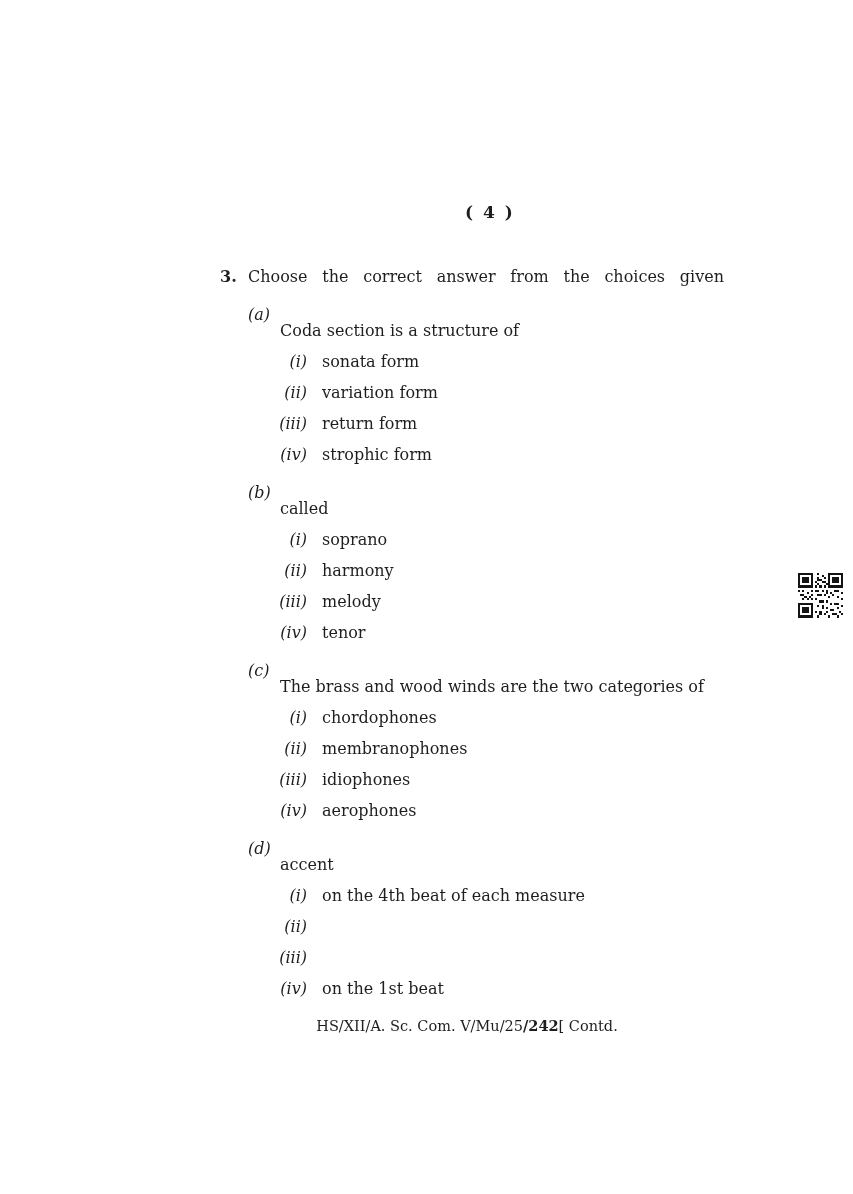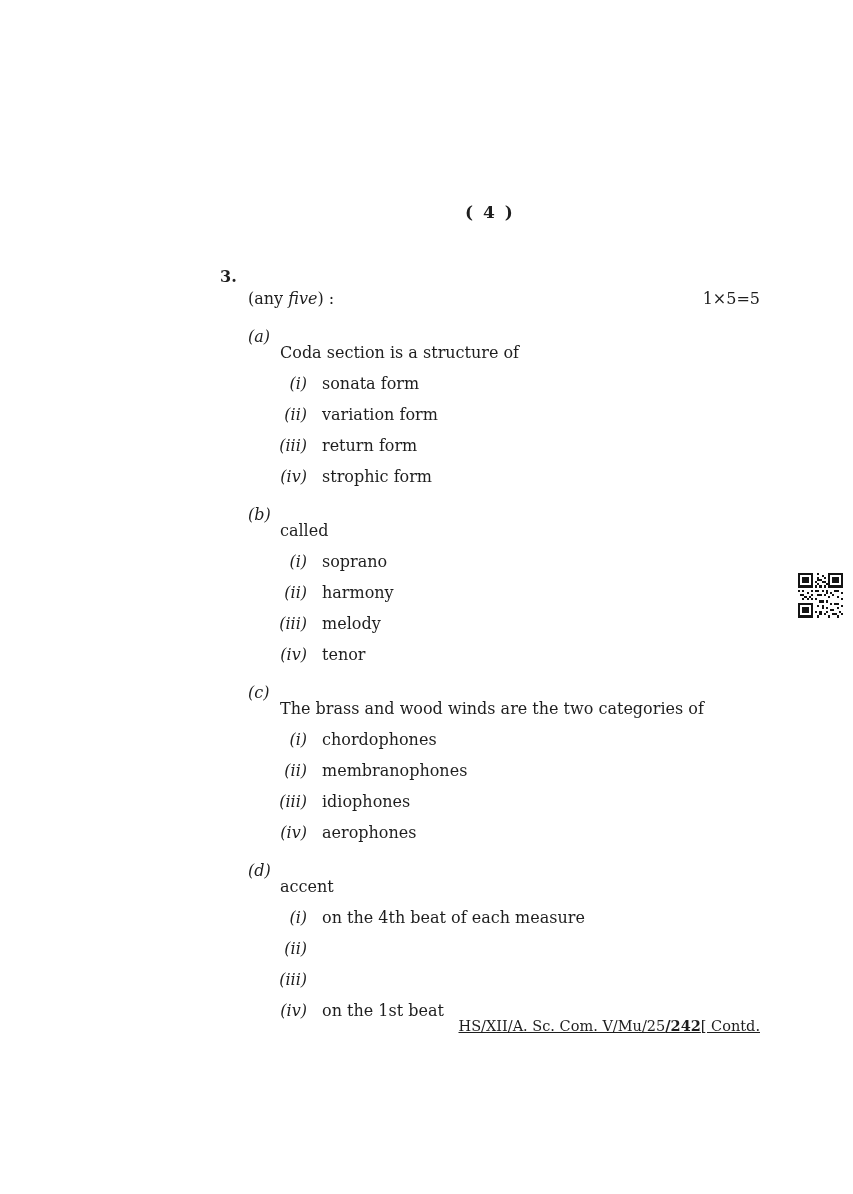--- a/index.html
+++ b/index.html
@@ -83,45 +83,41 @@
     position: absolute;
     top: 572px;
     left: 798px;
     width: 45px;
     height: 46px;
   }
   .qr svg { width: 100%; height: 100%; }
   .page-footer {
     position: absolute;
     top: 1016px;
-    left: 208px;
+    left: 191px;
     width: 552px;
     display: flex;
-    justify-content: flex-end;
+    justify-content: center;
     font-size: 14.5px;
     line-height: 20px;
-    text-decoration: underline;
   }
   .footer-bold { font-weight: 700; }
 </style>
 </head>
 <body>
 
 <div class="page-number">( 4 )</div>
 
 <div class="question">
 
   <div class="q-head">
     <span class="q-number">3.</span>
-  </div>
-
-  <div class="q-intro-row2">
-    <span><span>(any </span><span class="italic">five</span><span>) :</span></span>
-    <span>1×5=5</span>
-  </div>
+    <span class="q-intro-line1">Choose the correct answer from the choices given</span>
+  </div>
+
 
   <div class="sub-question">
     <div class="sq-head">
       <span class="sq-label">(a)</span>
       <span class="sq-body">
         <div class="sq-line1">Coda section is a structure of</div>
 
       </span>
     </div>
     <div class="opt">

